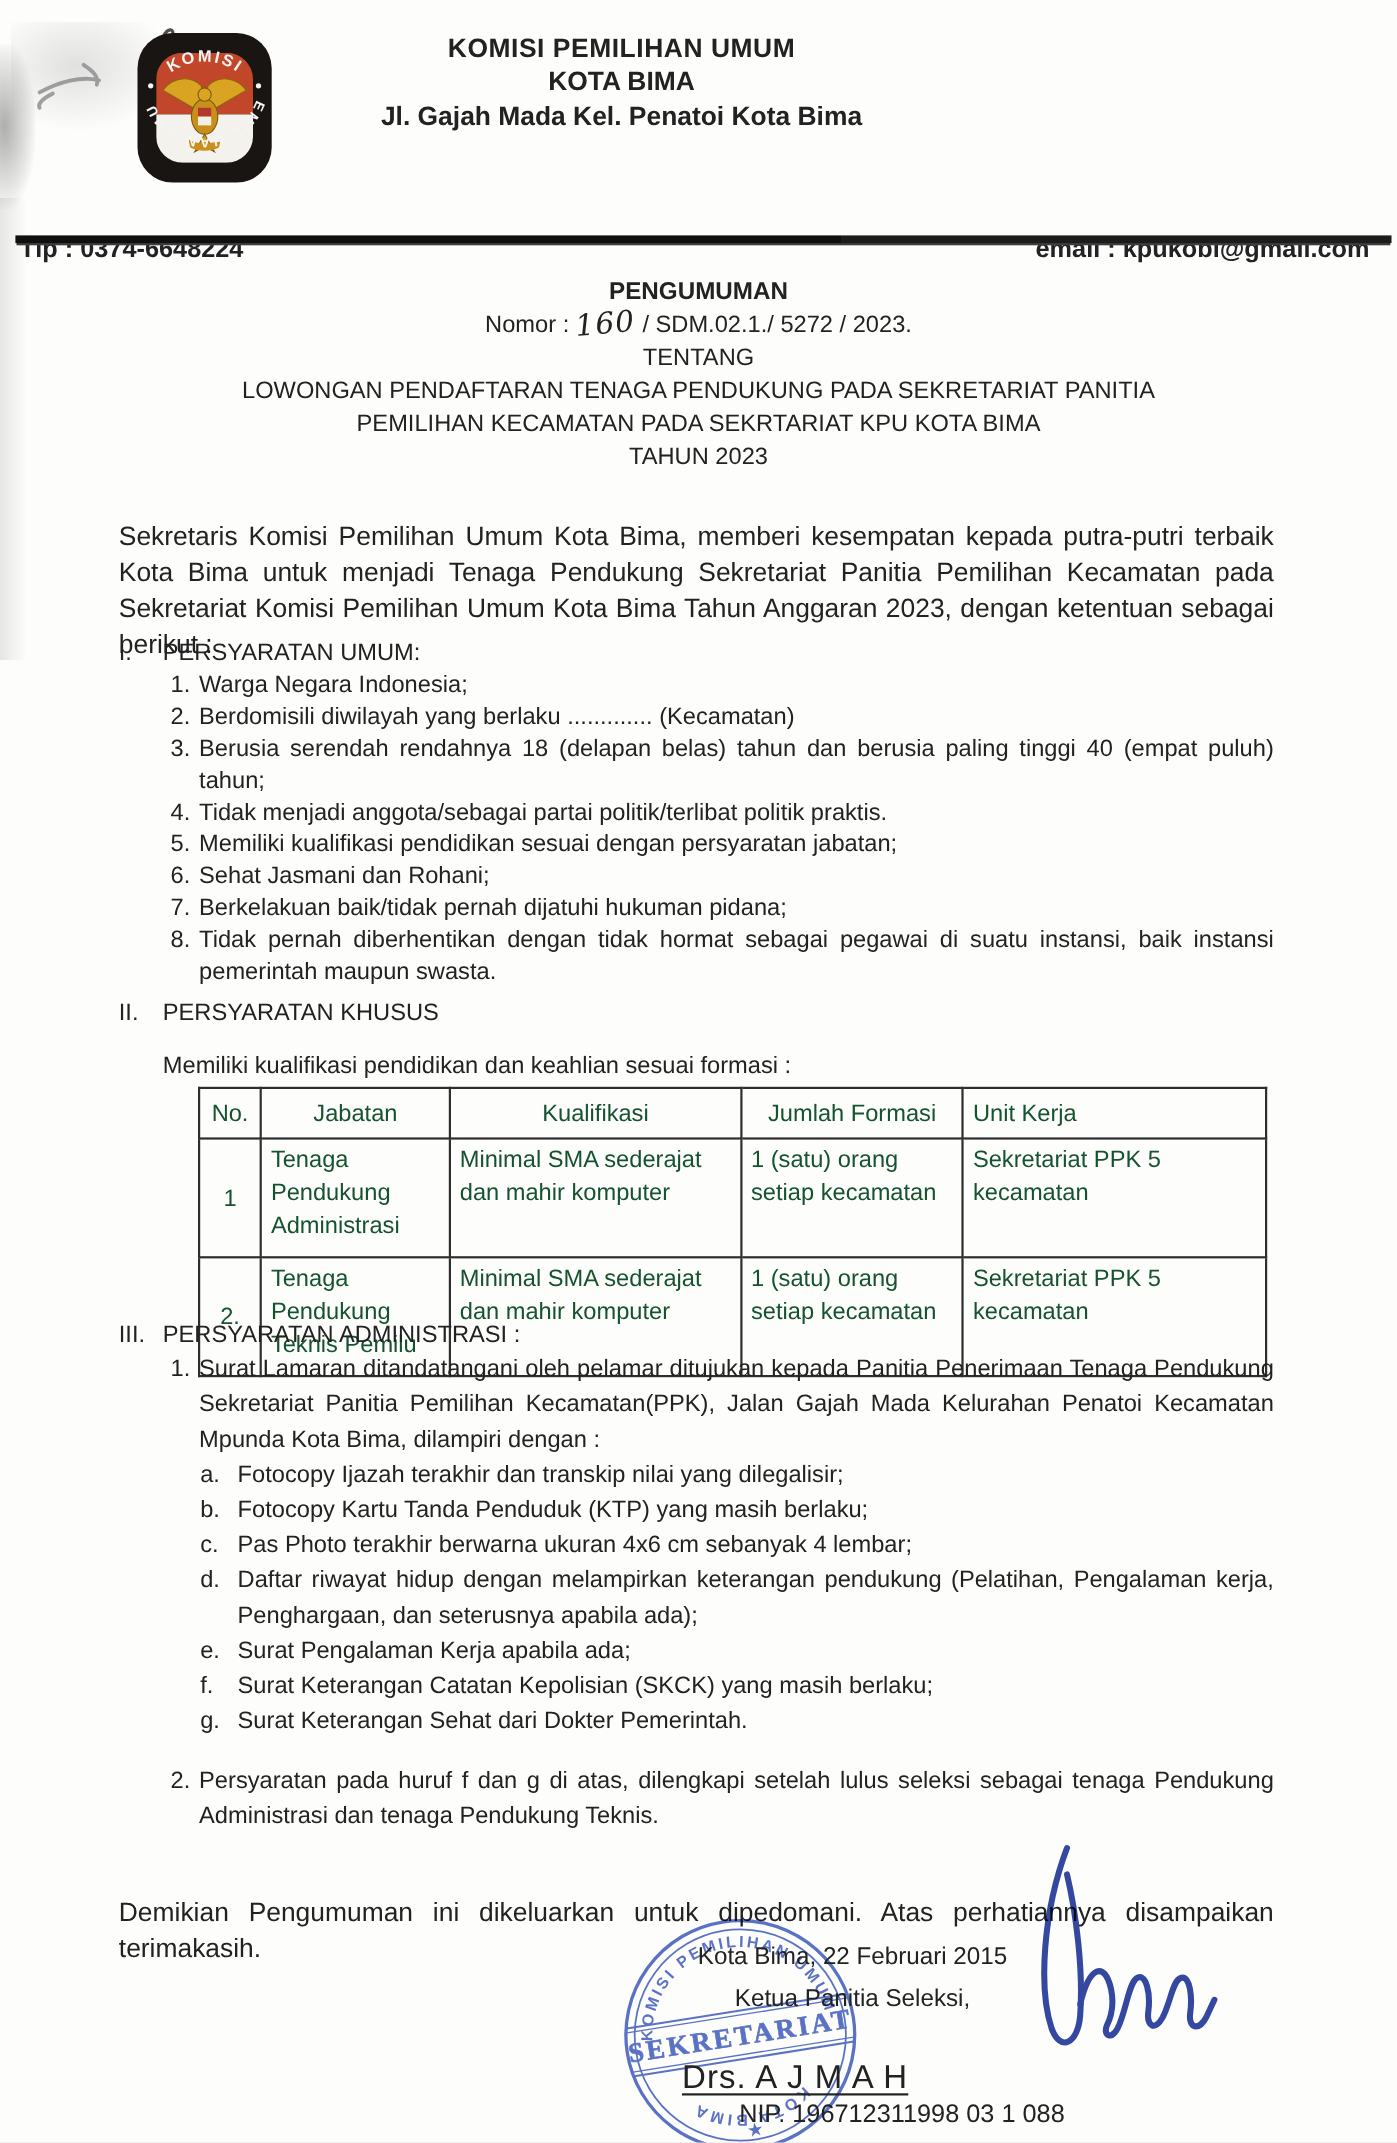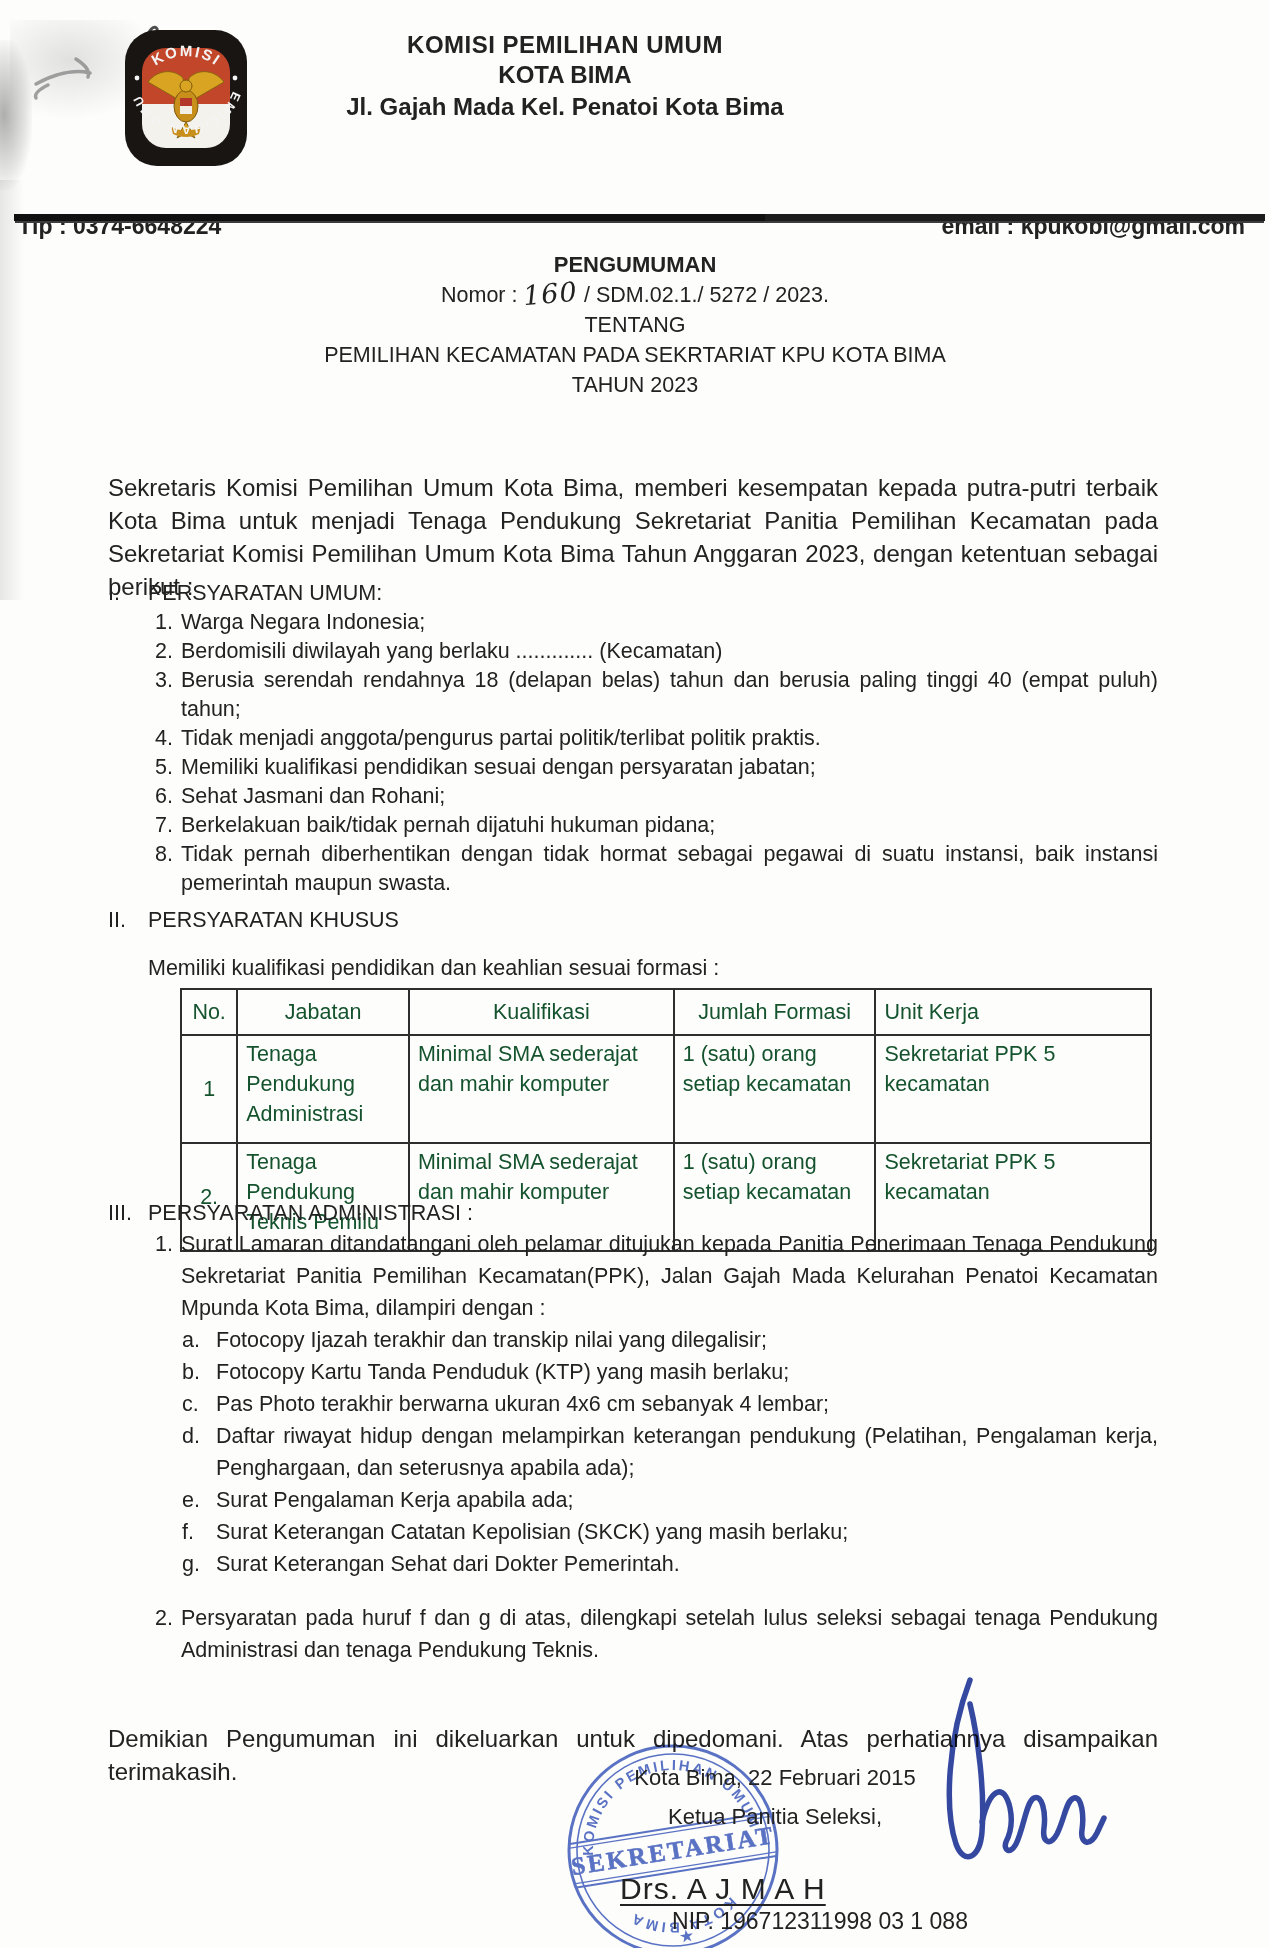--- a/index.html
+++ b/index.html
@@ -127,20 +127,21 @@
   <div class="abs rule"></div>
 
   <div class="abs title-block">
     <div class="title-h">PENGUMUMAN</div>
     <div>
       <span>Nomor :</span>
       <span class="hand">160</span>
       <span>/ SDM.02.1./ 5272 / 2023.</span>
     </div>
     <div>TENTANG</div>
+    <div>LOWONGAN PENDAFTARAN TENAGA PENDUKUNG PADA SEKRETARIAT PANITIA</div>
     <div>PEMILIHAN KECAMATAN PADA SEKRTARIAT KPU KOTA BIMA</div>
     <div>TAHUN 2023</div>
   </div>
 
   <p class="abs para intro jt">Sekretaris Komisi Pemilihan Umum Kota Bima, memberi kesempatan kepada putra-putri terbaik Kota Bima untuk menjadi Tenaga Pendukung Sekretariat Panitia Pemilihan Kecamatan pada Sekretariat Komisi Pemilihan Umum Kota Bima Tahun Anggaran 2023, dengan ketentuan sebagai berikut :</p>
 
   <div class="abs sec sec1 s1">
     <div class="sec-head">
       <span class="sec-roman">I.</span>
       <span>PERSYARATAN UMUM:</span>
@@ -152,21 +153,21 @@
     <div class="li li-ind">
         <span class="li-num">2.</span>
         <span class="li-txt">Berdomisili diwilayah yang berlaku ............. (Kecamatan)</span>
       </div>
     <div class="li li-ind">
         <span class="li-num">3.</span>
         <span class="li-txt">Berusia serendah rendahnya 18 (delapan belas) tahun dan berusia paling tinggi  40 (empat puluh) tahun;</span>
       </div>
     <div class="li li-ind">
         <span class="li-num">4.</span>
-        <span class="li-txt">Tidak menjadi anggota/pengurus partai politik/terlibat politik praktis.</span>
+        <span class="li-txt">Tidak menjadi anggota/sebagai partai politik/terlibat politik praktis.</span>
       </div>
     <div class="li li-ind">
         <span class="li-num">5.</span>
         <span class="li-txt">Memiliki kualifikasi pendidikan sesuai dengan persyaratan jabatan;</span>
       </div>
     <div class="li li-ind">
         <span class="li-num">6.</span>
         <span class="li-txt">Sehat Jasmani dan Rohani;</span>
       </div>
     <div class="li li-ind">

